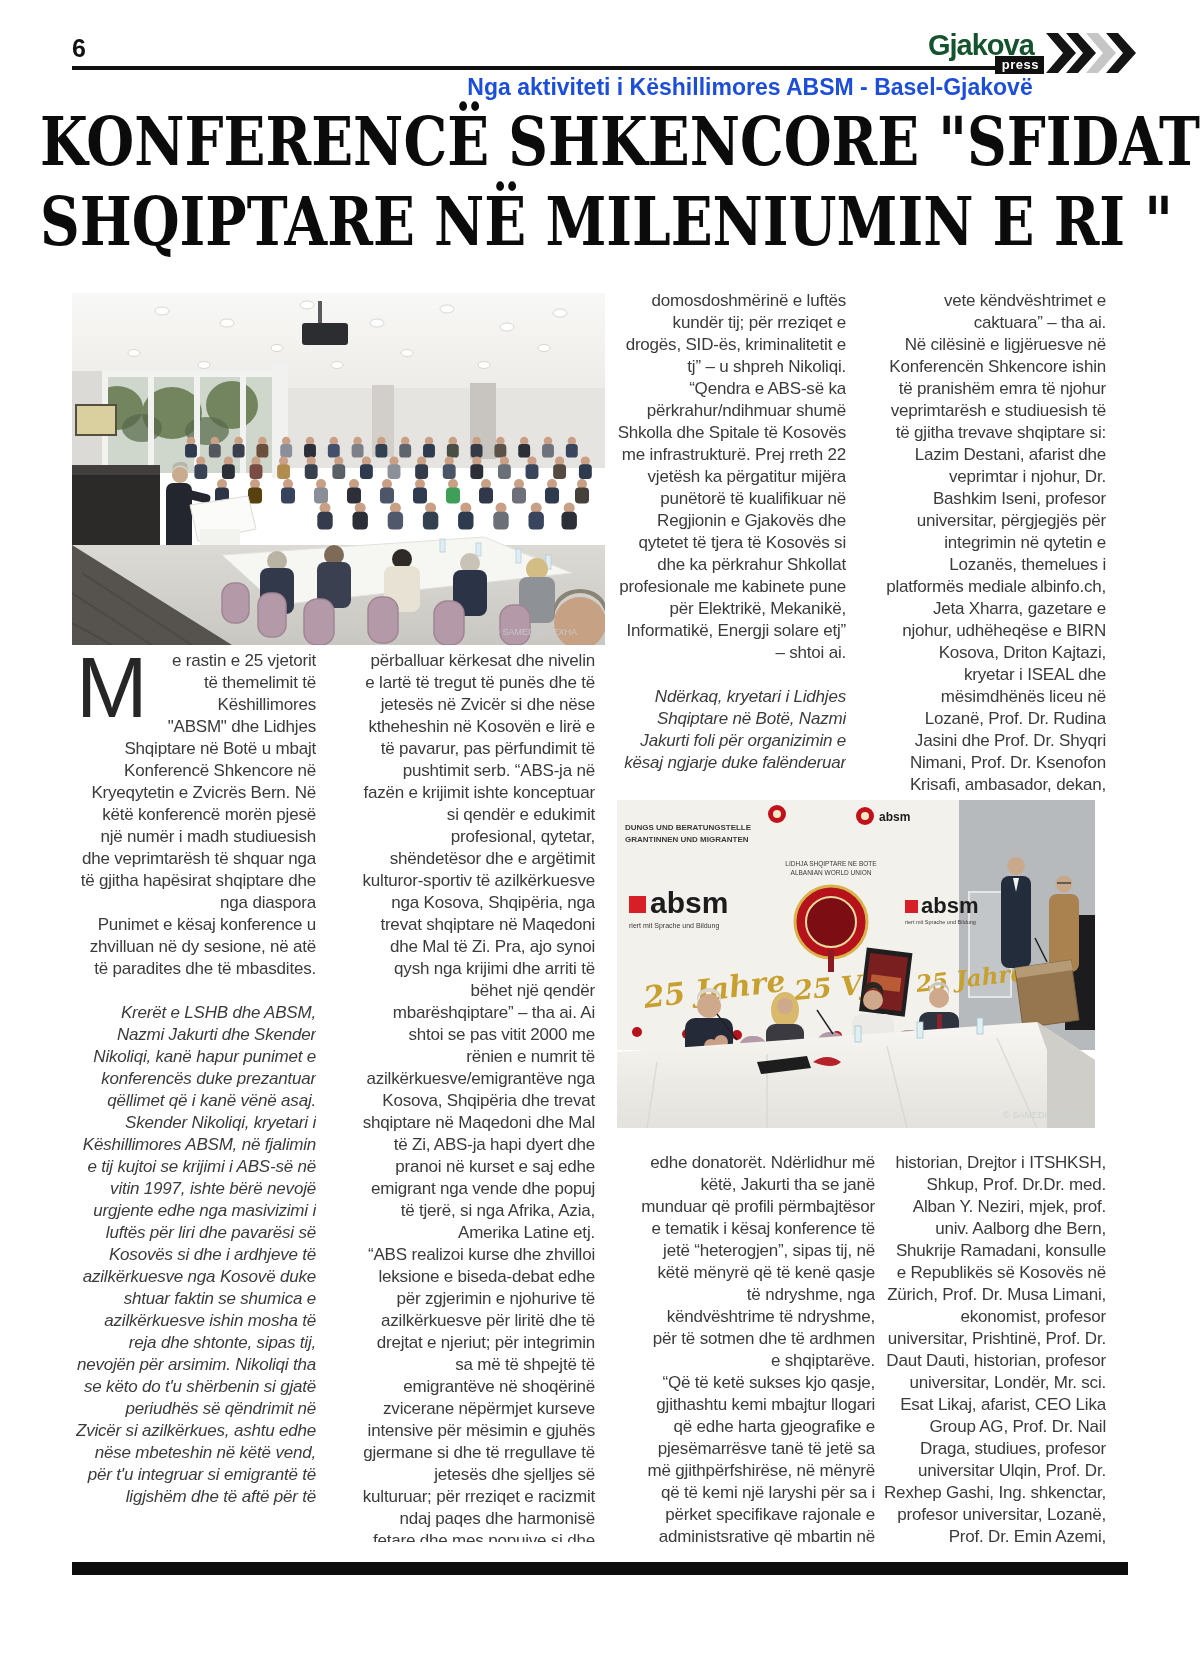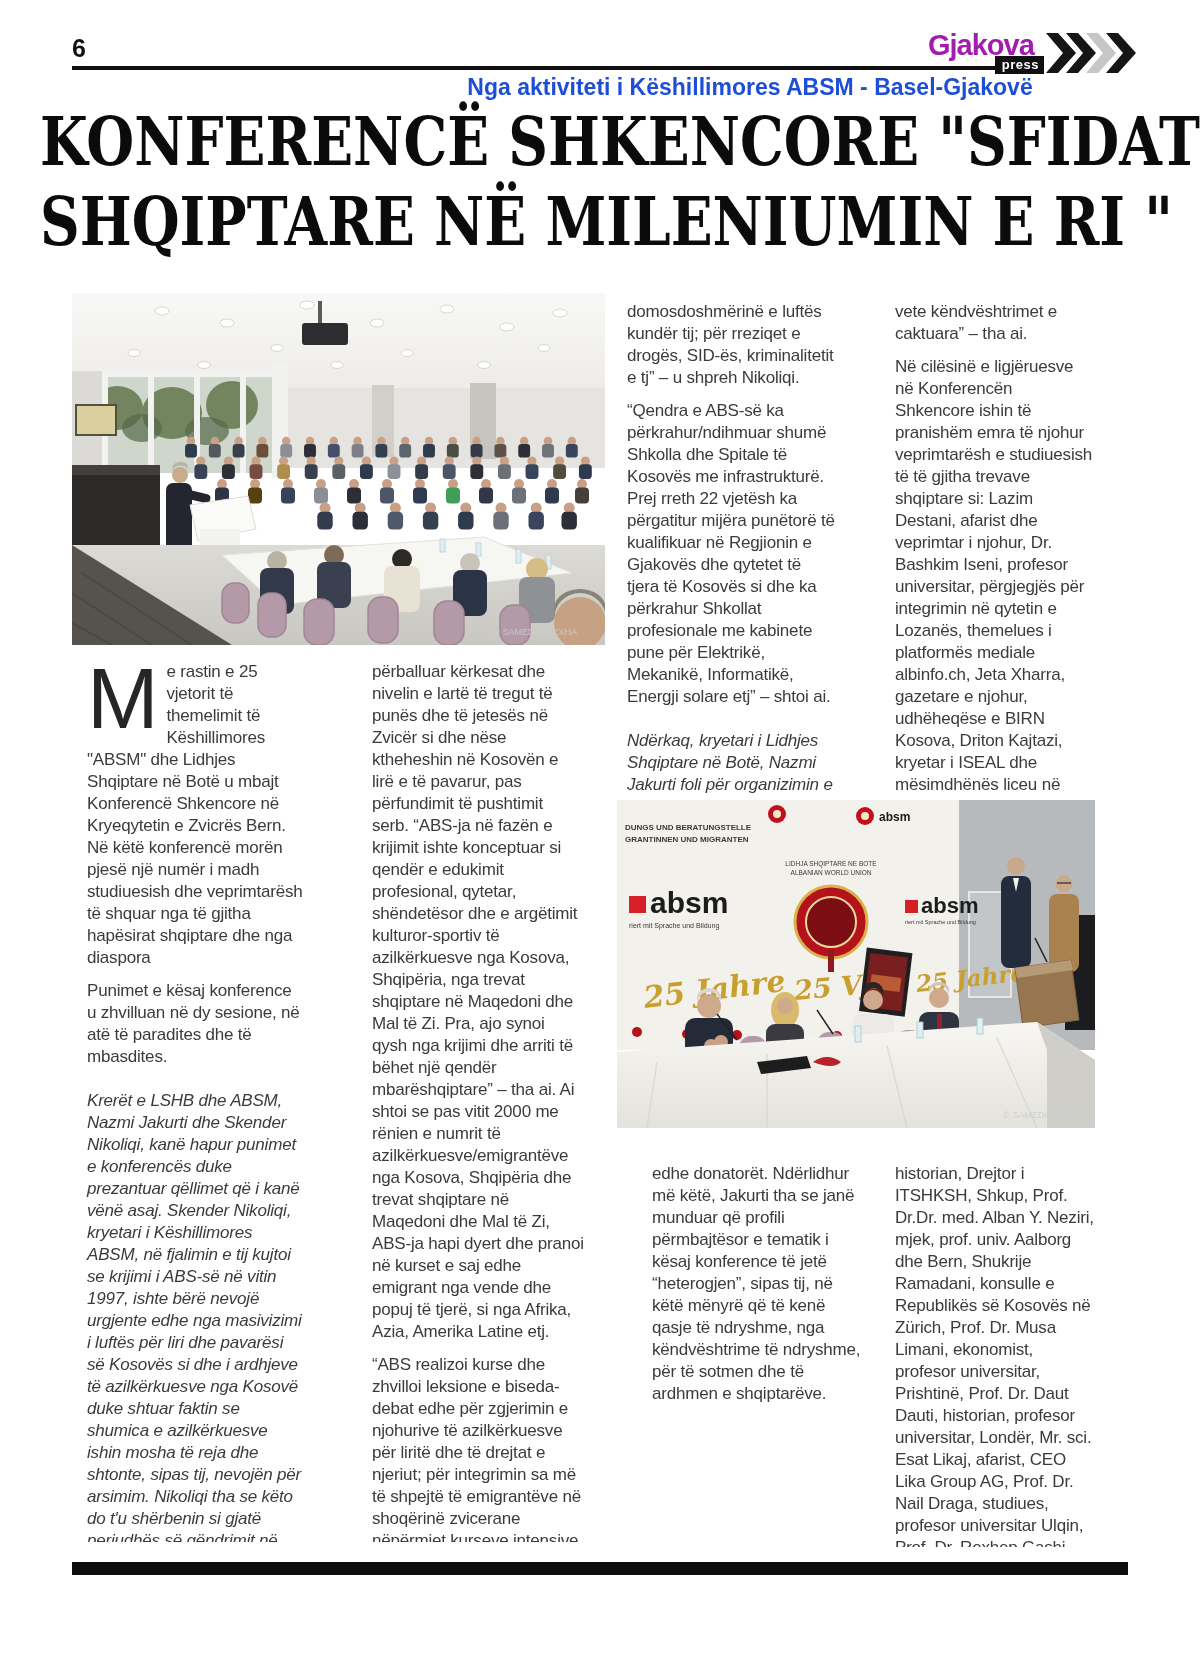--- a/index.html
+++ b/index.html
@@ -2,39 +2,39 @@
 <html lang="sq"><head>
 <meta charset="utf-8">
 <style>
   html,body{margin:0;padding:0;background:#ffffff;}
   .page{position:relative;width:1200px;height:1655px;background:#ffffff;overflow:hidden;
         font-family:"Liberation Sans", sans-serif;color:#3c3c3c;}
   
   .pageno{position:absolute;left:72px;top:34px;font-size:25px;font-weight:700;color:#111;}
   .hrule{position:absolute;left:72px;top:66px;width:968px;height:4px;background:#101010;}
   .brand{position:absolute;left:928px;top:30px;width:116px;height:46px;}
-  .brand-name{font-size:29px;font-weight:700;letter-spacing:-1px;color:#a21caf;line-height:30px;}
+  .brand-name{font-size:29px;font-weight:700;letter-spacing:-1px;color:#14532d;line-height:30px;}
   .brand-sub{position:absolute;right:0px;top:26px;background:#101010;color:#fff;
              font-size:13px;font-weight:700;padding:1px 5px 2px 7px;letter-spacing:.5px;}
   .chevrons{position:absolute;left:1046px;top:32px;}
   
   .kicker{position:absolute;left:400px;top:74px;width:700px;text-align:center;
           font-size:23px;font-weight:700;color:#1d4ed8;}
   .headline{position:absolute;left:40px;top:102px;width:1120px;text-align:center;color:#0b0b0b;
             font-family:"DejaVu Serif", serif;font-weight:700;font-size:55px;line-height:80px;}
   .headline .hl{display:inline-block;transform:scaleY(1.22);transform-origin:center;
                 letter-spacing:0px;white-space:nowrap;}
   
   .photo1{position:absolute;left:72px;top:293px;width:533px;height:352px;overflow:hidden;}
   .photo2{position:absolute;left:617px;top:800px;width:478px;height:328px;overflow:hidden;}
   .photo1 svg,.photo2 svg{display:block;}
   
   .col{position:absolute;font-size:17px;line-height:22px;letter-spacing:-0.2px;
        color:#3b3b3b;overflow:hidden;}
-  .col p{margin:11px;}
+  .col p{margin:0;text-align:right;}
   .col p.sp{margin-top:22px;font-style:italic;}
   #col1{left:76px;top:650px;width:240px;height:892px;}
   #col2{left:361px;top:650px;width:234px;height:892px;}
   #col3top{left:616px;top:290px;width:230px;height:505px;}
   #col4top{left:884px;top:290px;width:222px;height:505px;}
   #col3bot{left:641px;top:1152px;width:234px;height:395px;}
   #col4bot{left:884px;top:1152px;width:222px;height:395px;}
   .dropcap{float:left;font-size:86px;line-height:66px;font-weight:400;color:#262626;
            margin:4px 8px 0 0;}
   
@@ -405,20 +405,21 @@
     <p class="sp">Ndërkaq, kryetari i Lidhjes Shqiptare në Botë, Nazmi Jakurti foli për organizimin e kësaj ngjarje duke falënderuar</p>
   </div>
 
   <div id="col4top" class="col">
     <p>vete këndvështrimet e caktuara” – tha ai.</p>
     <p>Në cilësinë e ligjëruesve në Konferencën Shkencore ishin të pranishëm emra të njohur veprimtarësh e studiuesish të të gjitha trevave shqiptare si: Lazim Destani, afarist dhe veprimtar i njohur, Dr. Bashkim Iseni, profesor universitar, përgjegjës për integrimin në qytetin e Lozanës, themelues i platformës mediale albinfo.ch, Jeta Xharra, gazetare e njohur, udhëheqëse e BIRN Kosova, Driton Kajtazi, kryetar i ISEAL dhe mësimdhënës liceu në Lozanë, Prof. Dr. Rudina Jasini dhe Prof. Dr. Shyqri Nimani, Prof. Dr. Ksenofon Krisafi, ambasador, dekan, ish-Kryetar i AAAS, Prof. Dr. Skender Asani,</p>
   </div>
 
   <div id="col3bot" class="col">
     <p>edhe donatorët. Ndërlidhur më këtë, Jakurti tha se janë munduar që profili përmbajtësor e tematik i kësaj konference të jetë “heterogjen”, sipas tij, në këtë mënyrë që të kenë qasje të ndryshme, nga këndvështrime të ndryshme, për të sotmen dhe të ardhmen e shqiptarëve.</p>
+    <p>“Që të ketë sukses kjo qasje, gjithashtu kemi mbajtur llogari që edhe harta gjeografike e pjesëmarrësve tanë të jetë sa më gjithpërfshirëse, në mënyrë që të kemi një laryshi për sa i përket specifikave rajonale e administsrative që mbartin në</p>
   </div>
 
   <div id="col4bot" class="col">
     <p>historian, Drejtor i ITSHKSH, Shkup, Prof. Dr.Dr. med. Alban Y. Neziri, mjek, prof. univ. Aalborg dhe Bern, Shukrije Ramadani, konsulle e Republikës së Kosovës në Zürich, Prof. Dr. Musa Limani, ekonomist, profesor universitar, Prishtinë, Prof. Dr. Daut Dauti, historian, profesor universitar, Londër, Mr. sci. Esat Likaj, afarist, CEO Lika Group AG, Prof. Dr. Nail Draga, studiues, profesor universitar Ulqin, Prof. Dr. Rexhep Gashi, Ing. shkenctar, profesor universitar, Lozanë, Prof. Dr. Emin Azemi, publicist, profesor universitar, Tetovë.</p>
   </div>
 
   <div class="footbar"></div>
 </div>
 
 </body></html>

